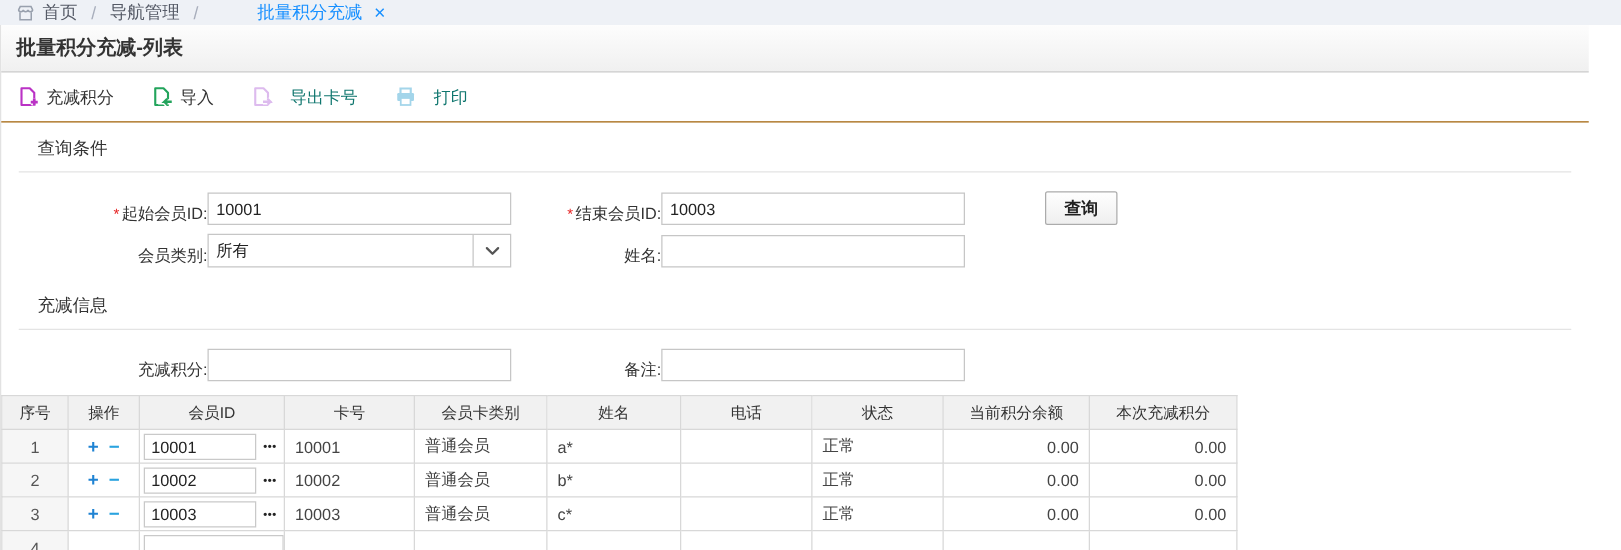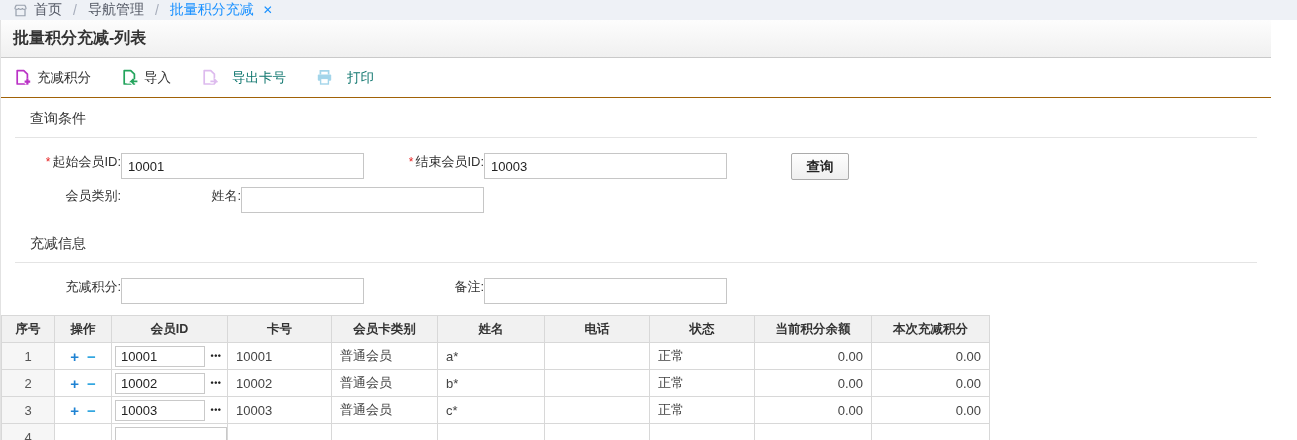--- a/index.html
+++ b/index.html
@@ -5,60 +5,60 @@
   * { margin:0; padding:0; box-sizing:border-box; }
   html,body { width:1297px; height:440px; overflow:hidden; background:#fff;
     font-family:"Liberation Sans","DejaVu Sans",sans-serif; }
 
   
   .breadcrumb { height:20px; background:#eef1f6; display:flex; align-items:center;
     padding-left:13px; font-size:14px; color:#555a66; }
   .crumb { display:flex; align-items:center; cursor:pointer; color:#555a66; }
   .crumb .home-svg { margin-right:6px; display:block; }
   .crumb-sep { color:#a7adbb; margin:0 11px; }
-  .crumb.active { color:#1890ff; }
+  .crumb.active { color:#1890ff;margin-left:36px; }
   .crumb-close { color:#1890ff; margin-left:9px; font-size:12px; cursor:pointer; }
 
   
   .panel { width:1271px; border-left:1px solid #e2e2e2; }
   .titlebar { height:38px; background:linear-gradient(#fdfdfd,#f0f0f0);
     border-bottom:1px solid #c9c9c9; display:flex; align-items:center;
     padding-left:12px; font-size:16px; font-weight:bold; color:#333; }
 
   
   .toolbar { height:40px; border-bottom:1px solid #a16207; display:flex;
     align-items:center; padding-left:13px; gap:30px; font-size:13.5px; color:#333; }
   .tbtn { display:flex; align-items:center; gap:6px; cursor:pointer; }
   .tbtn.disabled { color:#0f766e; cursor:default;gap:14px; }
   .tbtn svg { display:block; }
 
   
   .section-title { margin:0 14px; padding:12px 0 9px 15px; font-size:14px;
     color:#333; border-bottom:1px solid #e4e4e4; }
-  .form-row { display:flex; align-items:flex-start; font-size:13px; color:#333; }
+  .form-row { display:flex; align-items:flex-end; font-size:13px; color:#333;padding-left:45px; }
   .fr1 { margin-top:15px; }
   .fr2 { margin-top:7px; }
   .flabel { width:120px; text-align:right; white-space:nowrap; }
   .flabel .req { color:#e62222; margin-right:2px; font-size:12px; }
   .finput { width:243px; height:26px; border:1px solid #c6c6c6; padding:0 6px;
     font-size:13px; color:#222; font-family:inherit; outline:none; }
   .fsel { width:243px; height:27px; border:1px solid #c6c6c6; display:flex;
     align-items:center; cursor:pointer; background:#fff; }
   .fsel-text { flex:1; padding-left:6px; font-size:13px; color:#222; }
   .fsel-btn { width:30px; align-self:stretch; border-left:1px solid #c6c6c6;
     display:flex; align-items:center; justify-content:center; }
   .search-btn { margin-left:64px; width:58px; height:27px; border:1px solid #ababab;
     background:linear-gradient(#fefefe,#efefef); border-radius:2px; font-weight:bold;
     font-size:13.5px; color:#222; cursor:pointer; font-family:inherit; }
 
   
   table { border-collapse:collapse; table-layout:fixed; width:988px;
     margin-top:11px; font-size:13px; color:#444; }
   th,td { border:1px solid #d8d8d8; height:27px; overflow:hidden; white-space:nowrap; }
-  th { background:#f1f1f1; font-weight:bold; color:#333; text-align:center;
+  th { background:#f1f1f1; font-weight:normal; color:#333; text-align:center;
     font-size:12.5px; }
   td.c-seq { background:#f6f6f6; text-align:center; color:#555; }
   td.c-ops { text-align:center; }
   td.c-txt { padding-left:8px; text-align:left; }
   td.c-num { padding-right:8px; text-align:right; }
   .op-add { color:#1f83d3; font-weight:bold; font-size:15px; cursor:pointer; }
   .op-del { color:#2aa3df; font-weight:bold; font-size:15px; cursor:pointer; margin-left:8px; }
   td.c-mid { padding:0; }
   .mid-wrap { display:flex; align-items:center; height:100%; }
   .mid-input { flex:1; min-width:0; height:21px; margin-left:3px; border:1px solid #c9c9c9;
@@ -138,20 +138,28 @@
   <div class="form-row fr1">
     <span class="flabel"><span class="req">*</span><span>起始会员ID:</span></span>
     <input class="finput" type="text" value="10001" style="">
     <span class="flabel"><span class="req">*</span><span>结束会员ID:</span></span>
     <input class="finput" type="text" value="10003" style="">
     <button class="search-btn">查询</button>
   </div>
 
   <div class="form-row fr2">
     <span class="flabel">会员类别:</span>
+    <div class="fsel">
+      <span class="fsel-text">所有</span>
+      <span class="fsel-btn">
+        <svg width="12" height="8" viewBox="0 0 12 8" fill="none" stroke="#555" stroke-width="1.8" stroke-linecap="round" stroke-linejoin="round">
+          <path d="M1.5 1.5 L6 6 L10.5 1.5"></path>
+        </svg>
+      </span>
+    </div>
     <span class="flabel">姓名:</span>
     <input class="finput" type="text" value="" style="">
   </div>
 
   <div class="section-title" style="margin-top:10px;">充减信息</div>
 
   <div class="form-row fr1">
     <span class="flabel">充减积分:</span>
     <input class="finput" type="text" value="" style="">
     <span class="flabel">备注:</span>

